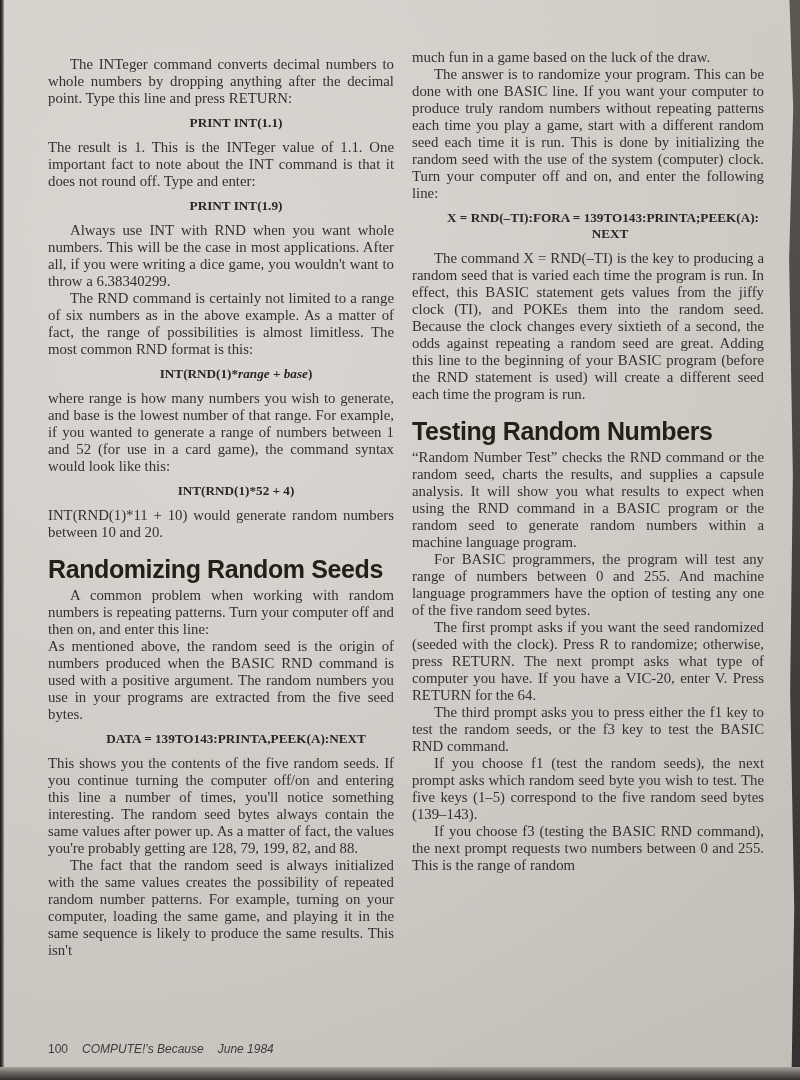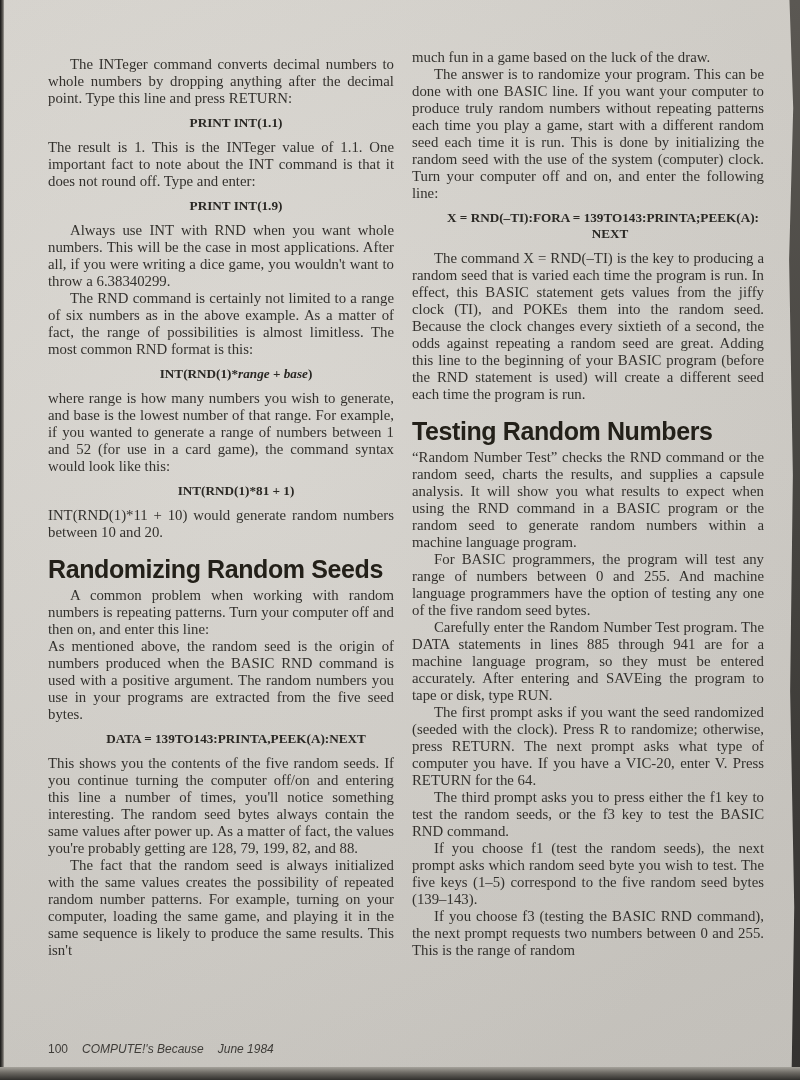--- a/index.html
+++ b/index.html
@@ -74,39 +74,38 @@
 
   <div class="col col-left">
     <p class="body indent">The INTeger command converts decimal numbers to whole numbers by dropping anything after the decimal point. Type this line and press RETURN:</p>
     <p class="code">PRINT INT(1.1)</p>
     <p class="body">The result is 1. This is the INTeger value of 1.1. One important fact to note about the INT command is that it does not round off. Type and enter:</p>
     <p class="code">PRINT INT(1.9)</p>
     <p class="body indent">Always use INT with RND when you want whole numbers. This will be the case in most applications. After all, if you were writing a dice game, you wouldn't want to throw a 6.38340299.</p>
     <p class="body indent">The RND command is certainly not limited to a range of six numbers as in the above example. As a matter of fact, the range of possibilities is almost limitless. The most common RND format is this:</p>
     <p class="code"><span>INT(RND(1)*</span><span class="ital">range</span><span> + </span><span class="ital">base</span><span>)</span></p>
     <p class="body">where range is how many numbers you wish to generate, and base is the lowest number of that range. For example, if you wanted to generate a range of numbers between 1 and 52 (for use in a card game), the command syntax would look like this:</p>
-    <p class="code">INT(RND(1)*81 + 1)</p>
+    <p class="code">INT(RND(1)*52 + 4)</p>
     <p class="body">INT(RND(1)*11 + 10) would generate random numbers between 10 and 20.</p>
     <h2 class="section">Randomizing Random Seeds</h2>
     <p class="body indent">A common problem when working with random numbers is repeating patterns. Turn your computer off and then on, and enter this line:</p>
     <p class="body">As mentioned above, the random seed is the origin of numbers produced when the BASIC RND command is used with a positive argument. The random numbers you use in your programs are extracted from the five seed bytes.</p>
     <p class="code">DATA = 139TO143:PRINTA,PEEK(A):NEXT</p>
     <p class="body">This shows you the contents of the five random seeds. If you continue turning the computer off/on and entering this line a number of times, you'll notice something interesting. The random seed bytes always contain the same values after power up. As a matter of fact, the values you're probably getting are 128, 79, 199, 82, and 88.</p>
     <p class="body indent">The fact that the random seed is always initialized with the same values creates the possibility of repeated random number patterns. For example, turning on your computer, loading the same game, and playing it in the same sequence is likely to produce the same results. This isn't</p>
   </div>
 
   <div class="col col-right">
     <p class="body">much fun in a game based on the luck of the draw.</p>
     <p class="body indent">The answer is to randomize your program. This can be done with one BASIC line. If you want your computer to produce truly random numbers without repeating patterns each time you play a game, start with a different random seed each time it is run. This is done by initializing the random seed with the use of the system (computer) clock. Turn your computer off and on, and enter the following line:</p>
     <p class="code"><span>X = RND(–TI):FORA = 139TO143:PRINTA;PEEK(A):</span><br><span class="code-line2" style="display:inline-block;">NEXT</span></p>
     <p class="body indent">The command X = RND(–TI) is the key to producing a random seed that is varied each time the program is run. In effect, this BASIC statement gets values from the jiffy clock (TI), and POKEs them into the random seed. Because the clock changes every sixtieth of a second, the odds against repeating a random seed are great. Adding this line to the beginning of your BASIC program (before the RND statement is used) will create a different seed each time the program is run.</p>
     <h2 class="section">Testing Random Numbers</h2>
     <p class="body">“Random Number Test” checks the RND command or the random seed, charts the results, and supplies a capsule analysis. It will show you what results to expect when using the RND command in a BASIC program or the random seed to generate random numbers within a machine language program.</p>
     <p class="body indent">For BASIC programmers, the program will test any range of numbers between 0 and 255. And machine language programmers have the option of testing any one of the five random seed bytes.</p>
-    <p class="body indent">Carefully enter the Random Number Test program. The DATA statements in lines 885 through 941 are for a machine language program, so they must be entered accurately. After entering and SAVEing the program to tape or disk, type RUN.</p>
     <p class="body indent">The first prompt asks if you want the seed randomized (seeded with the clock). Press R to randomize; otherwise, press RETURN. The next prompt asks what type of computer you have. If you have a VIC-20, enter V. Press RETURN for the 64.</p>
     <p class="body indent">The third prompt asks you to press either the f1 key to test the random seeds, or the f3 key to test the BASIC RND command.</p>
     <p class="body indent">If you choose f1 (test the random seeds), the next prompt asks which random seed byte you wish to test. The five keys (1–5) correspond to the five random seed bytes (139–143).</p>
     <p class="body indent">If you choose f3 (testing the BASIC RND command), the next prompt requests two numbers between 0 and 255. This is the range of random</p>
   </div>
 
   <div class="footer">
     <span class="num">100</span>
     <span class="mag">COMPUTE!'s Because</span>
     <span class="date">June 1984</span>

